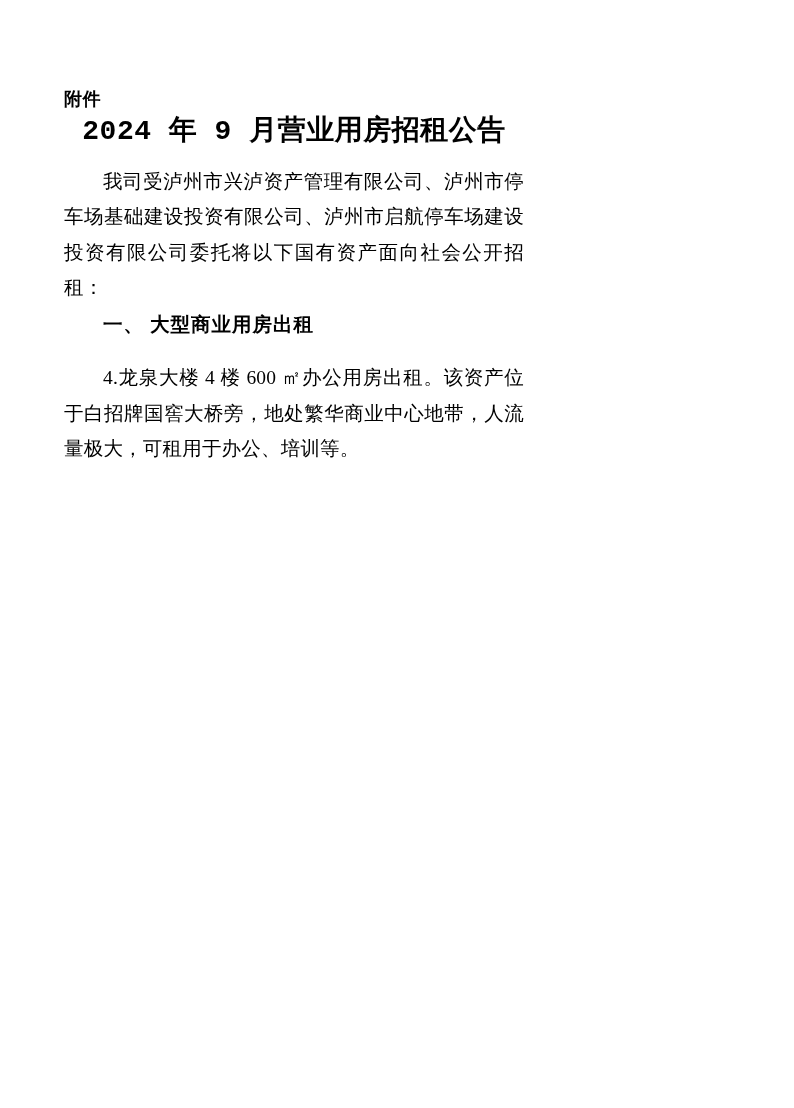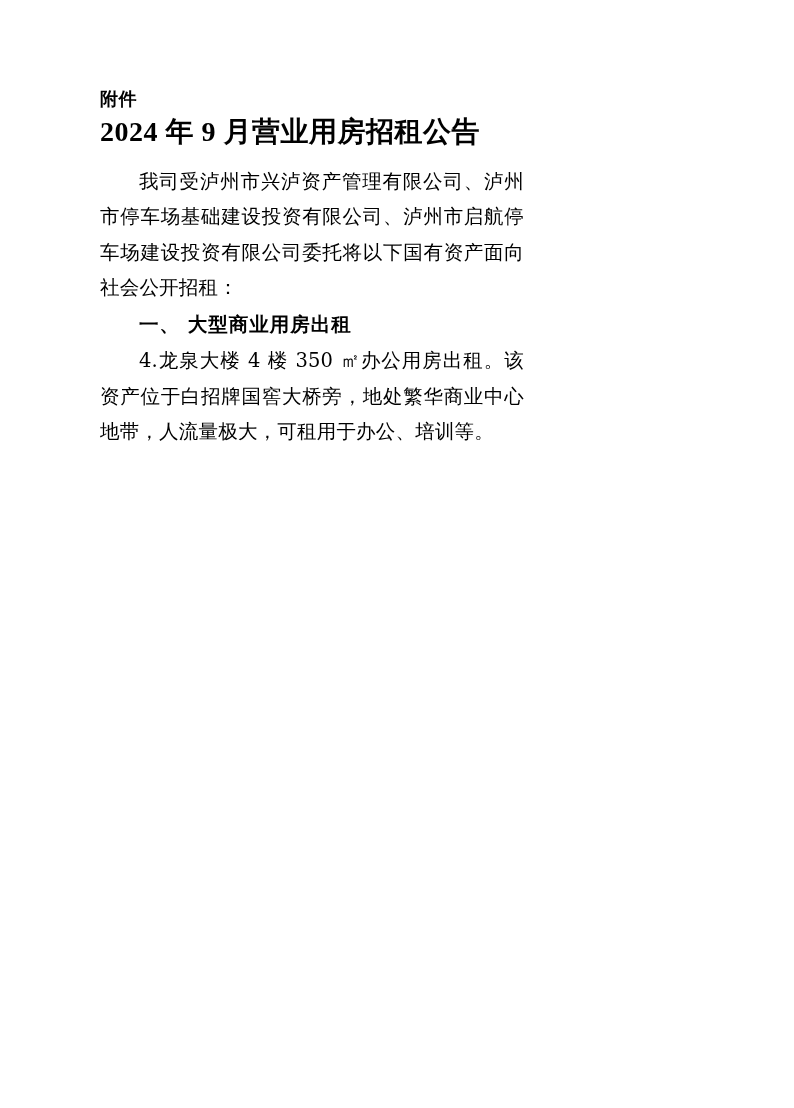--- a/index.html
+++ b/index.html
@@ -12,69 +12,72 @@
     height: 1108px;
     font-family: "DejaVu Serif", "Liberation Serif", serif;
     color: #000000;
     overflow: hidden;
   }
   .page {
     position: relative;
     width: 632px;
     height: 1108px;
     box-sizing: border-box;
-    padding: 88px 108px 60px 100px;
+    padding: 88px 108px 60px 64px;
     border-radius: 6px;
   }
   .attachment-label {
     font-family: "DejaVu Sans", "Liberation Sans", sans-serif;
     font-weight: bold;
     font-size: 18px;
     line-height: 1.2;
     margin: 0 0 4px 0;
     letter-spacing: 0.5px;
   }
   .doc-title {
-    font-family: Liberation Serif, serif;
+    text-align: center;
+    font-family: Liberation Mono, monospace;
     font-weight: bold;
     font-size: 28px;
     line-height: 1.3;
     margin: 2px 0 14px 0;
     letter-spacing: 0.5px;
   }
   p.body-text {
     font-size: 19.5px;
     line-height: 1.82;
     margin: 0 0 1px 0;
     text-align: justify;
     text-justify: inter-ideograph;
     text-indent: 2em;
     letter-spacing: 0.2px;
+    font-family: Liberation Serif, serif;
   }
   p.section-heading {
     font-size: 19.5px;
     line-height: 1.82;
-    margin: 0 0 1px 0;
+    margin: 0 0 18px 0;
     text-indent: 2em;
     font-weight: bold;
     letter-spacing: 1px;
+    font-family: Liberation Serif, serif;
   }
 </style>
 </head>
 <body>
 
 <div class="page">
 
   <div class="attachment-label">附件</div>
 
   <h1 class="doc-title">2024 年 9 月营业用房招租公告</h1>
 
   <p class="body-text">我司受泸州市兴泸资产管理有限公司、泸州市停车场基础建设投资有限公司、泸州市启航停车场建设投资有限公司委托将以下国有资产面向社会公开招租：</p>
 
   <p class="section-heading">一、 大型商业用房出租</p>
 
 
 
 
-  <p class="body-text">4.龙泉大楼 4 楼 350 ㎡办公用房出租。该资产位于白招牌国窖大桥旁，地处繁华商业中心地带，人流量极大，可租用于办公、培训等。</p>
+  <p class="body-text">4.龙泉大楼 4 楼 600 ㎡办公用房出租。该资产位于白招牌国窖大桥旁，地处繁华商业中心地带，人流量极大，可租用于办公、培训等。</p>
 
 
 </div>
 
 </body></html>

